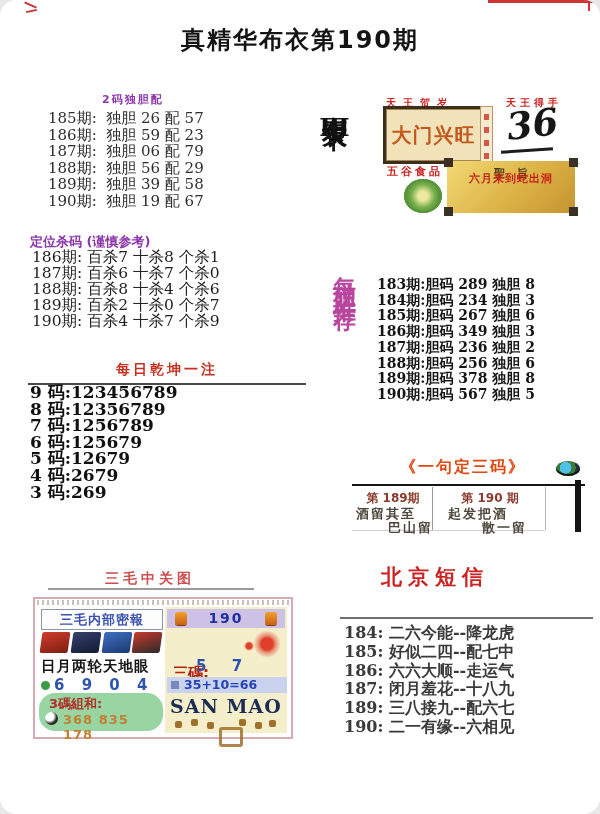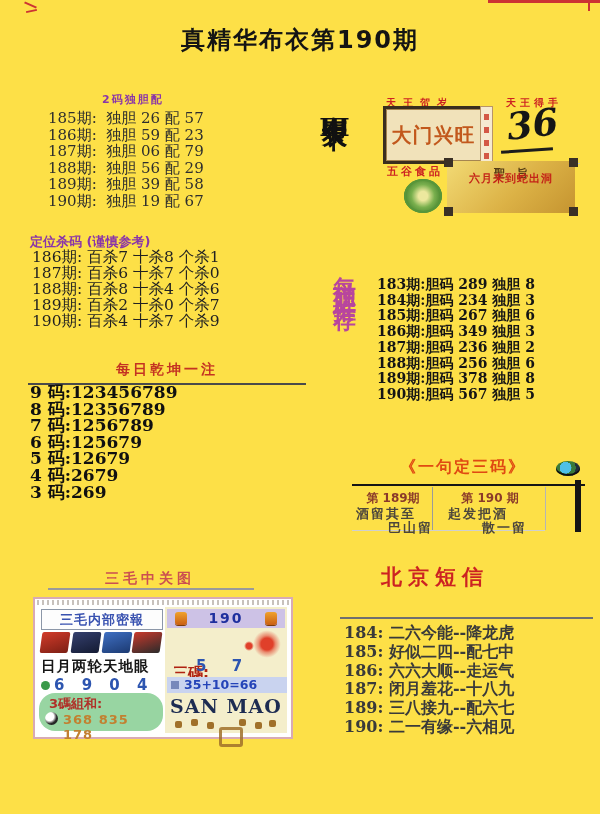--- a/index.html
+++ b/index.html
@@ -1,17 +1,17 @@
 <!DOCTYPE html>
 <html><head>
 <meta charset="utf-8">
 <style>
   html,body{margin:0;padding:0;background:#e8e8e8;}
-  .page{position:relative;width:600px;height:814px;background:#fde047;margin:0 auto;
-        font-family:"DejaVu Sans","Liberation Sans",sans-serif;overflow:hidden;}
+  .page{position:relative;width:600px;height:814px;background:#ffffff;margin:0 auto;
+        font-family:"DejaVu Sans","Liberation Sans",sans-serif;overflow:hidden;border-radius:16px;}
   .abs{position:absolute;}
   .pre{white-space:pre;}
   .vtext{writing-mode:vertical-rl;text-orientation:upright;}
   
   .main-title{left:0;right:0;top:24px;text-align:center;font-size:24px;font-weight:bold;
               color:#141414;letter-spacing:2px;}
   
   .tl-mark1{left:24px;top:4px;width:13px;height:2px;background:#cc3333;transform:rotate(24deg);}
   .tl-mark2{left:26px;top:10px;width:11px;height:2px;background:#cc3333;transform:rotate(-12deg);}
   .tr-line{right:0;top:0;width:112px;height:3px;background:#cc3333;}

